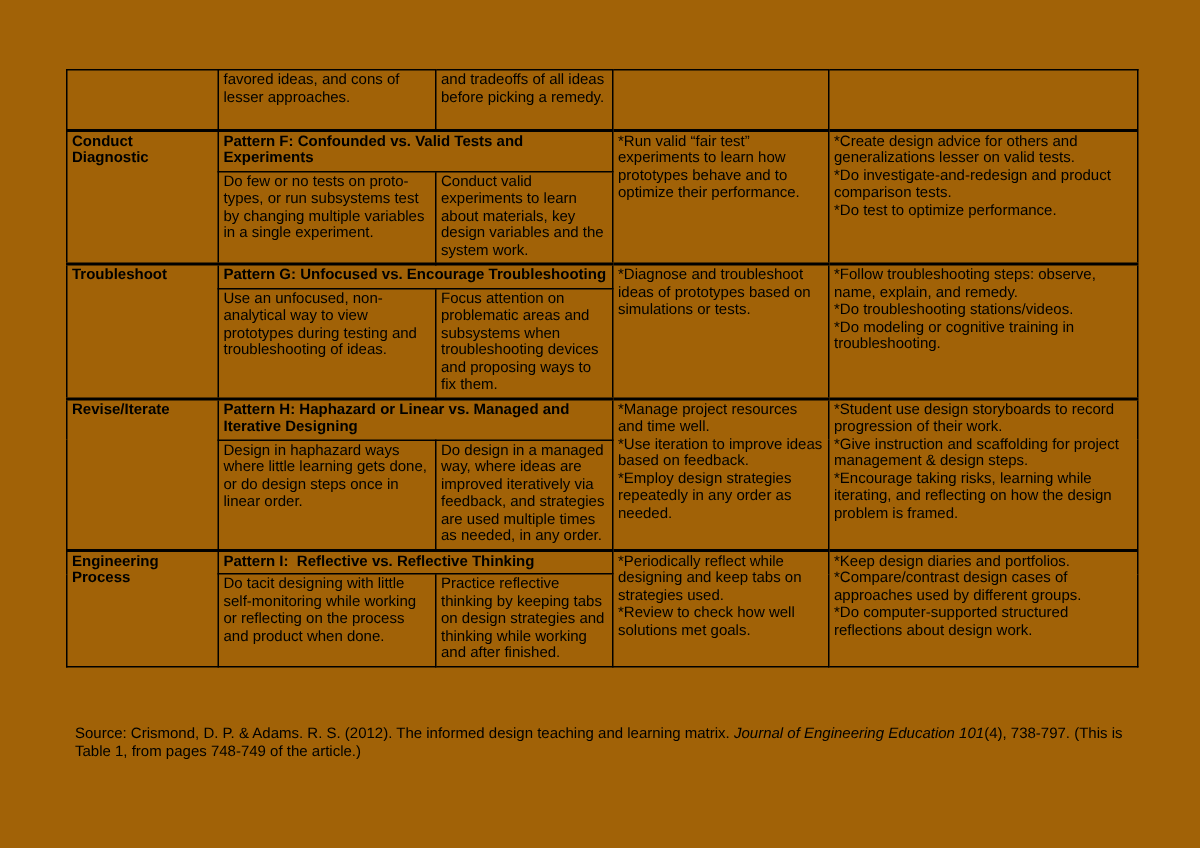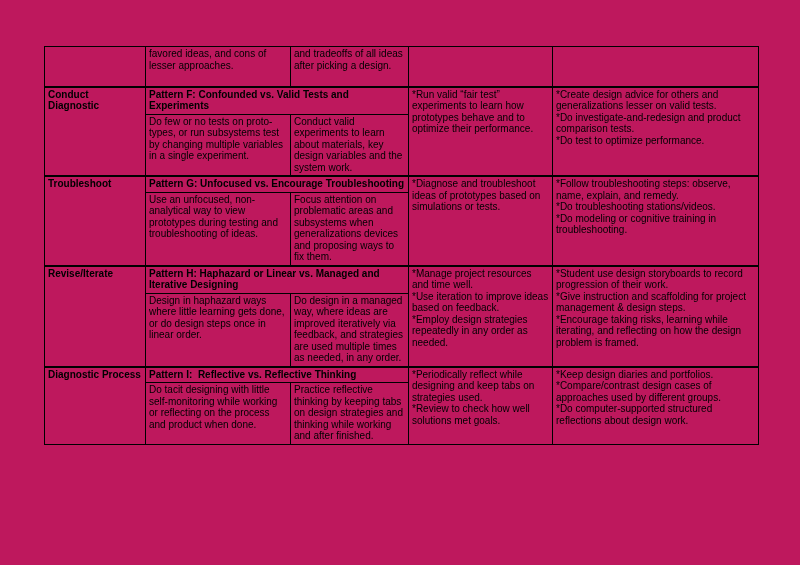--- a/index.html
+++ b/index.html
@@ -1,19 +1,19 @@
 <!DOCTYPE html>
 <html><head>
 <meta charset="utf-8">
 <style>
   html,body { margin:0; padding:0; background:#e8e8e8; }
   .page {
     position:relative;
     width:800px; height:565px;
-    background:#be185d;
+    background:#a16207;
     font-family:"Liberation Sans", sans-serif;
     color:#000000;
     overflow:hidden;
   }
   table.matrix {
     position:absolute; left:44px; top:46px;
     width:714px;
     border-collapse:collapse;
     table-layout:fixed;
     font-size:10px;
@@ -49,21 +49,21 @@
       <col style="width:145px">
       <col style="width:118px">
       <col style="width:144px">
       <col style="width:206px">
     </colgroup>
     <tbody>
 
       <tr class="cont">
         <td class="label"></td>
         <td>favored ideas, and cons of lesser approaches.</td>
-        <td>and tradeoffs of all ideas after picking a design.</td>
+        <td>and tradeoffs of all ideas before picking a remedy.</td>
         <td></td>
         <td></td>
       </tr>
 
       <tr class="major">
         <td class="label" rowspan="2">Conduct Diagnostic</td>
         <td class="pattern" colspan="2">Pattern F: Confounded vs. Valid Tests and Experiments</td>
         <td class="pre" rowspan="2">*Run valid “fair test” experiments to learn how prototypes behave and to optimize their performance.</td>
         <td class="pre" rowspan="2">*Create design advice for others and generalizations lesser on valid tests.
 *Do investigate-and-redesign and product comparison tests.
@@ -77,49 +77,50 @@
       <tr class="major">
         <td class="label" rowspan="2">Troubleshoot</td>
         <td class="pattern" colspan="2">Pattern G: Unfocused vs. Encourage Troubleshooting</td>
         <td class="pre" rowspan="2">*Diagnose and troubleshoot ideas of prototypes based on simulations or tests.</td>
         <td class="pre" rowspan="2">*Follow troubleshooting steps: observe, name, explain, and remedy.
 *Do troubleshooting stations/videos.
 *Do modeling or cognitive training in troubleshooting.</td>
       </tr>
       <tr>
         <td>Use an unfocused, non-analytical way to view prototypes during testing and troubleshooting of ideas.</td>
-        <td>Focus attention on problematic areas and subsystems when generalizations devices and proposing ways to fix them.</td>
+        <td>Focus attention on problematic areas and subsystems when troubleshooting devices and proposing ways to fix them.</td>
       </tr>
 
       <tr class="major">
         <td class="label" rowspan="2">Revise/Iterate</td>
         <td class="pattern" colspan="2">Pattern H: Haphazard or Linear vs. Managed and Iterative Designing</td>
         <td class="pre" rowspan="2">*Manage project resources and time well.
 *Use iteration to improve ideas based on feedback.
 *Employ design strategies repeatedly in any order as needed.</td>
         <td class="pre" rowspan="2">*Student use design storyboards to record progression of their work.
 *Give instruction and scaffolding for project management &amp; design steps.
 *Encourage taking risks, learning while iterating, and reflecting on how the design problem is framed.</td>
       </tr>
       <tr>
         <td>Design in haphazard ways where little learning gets done, or do design steps once in linear order.</td>
         <td>Do design in a managed way, where ideas are improved iteratively via feedback, and strategies are used multiple times as needed, in any order.</td>
       </tr>
 
       <tr class="major">
-        <td class="label" rowspan="2">Diagnostic Process</td>
+        <td class="label" rowspan="2">Engineering Process</td>
         <td class="pattern" colspan="2">Pattern I: &nbsp;Reflective vs. Reflective Thinking</td>
         <td class="pre" rowspan="2">*Periodically reflect while designing and keep tabs on strategies used.
 *Review to check how well solutions met goals.</td>
         <td class="pre" rowspan="2">*Keep design diaries and portfolios.
 *Compare/contrast design cases of approaches used by different groups.
 *Do computer-supported structured reflections about design work.</td>
       </tr>
       <tr>
         <td>Do tacit designing with little self-monitoring while working or reflecting on the process and product when done.</td>
         <td>Practice reflective thinking by keeping tabs on design strategies and thinking while working and after finished.</td>
       </tr>
 
     </tbody>
   </table>
 
+  <div class="source"><span>Source: Crismond, D. P. &amp; Adams. R. S. (2012). The informed design teaching and learning matrix. </span><span class="ital">Journal of Engineering Education 101</span><span>(4), 738-797. (This is Table 1, from pages 748-749 of the article.)</span></div>
 
 </div>
 
 </body></html>

